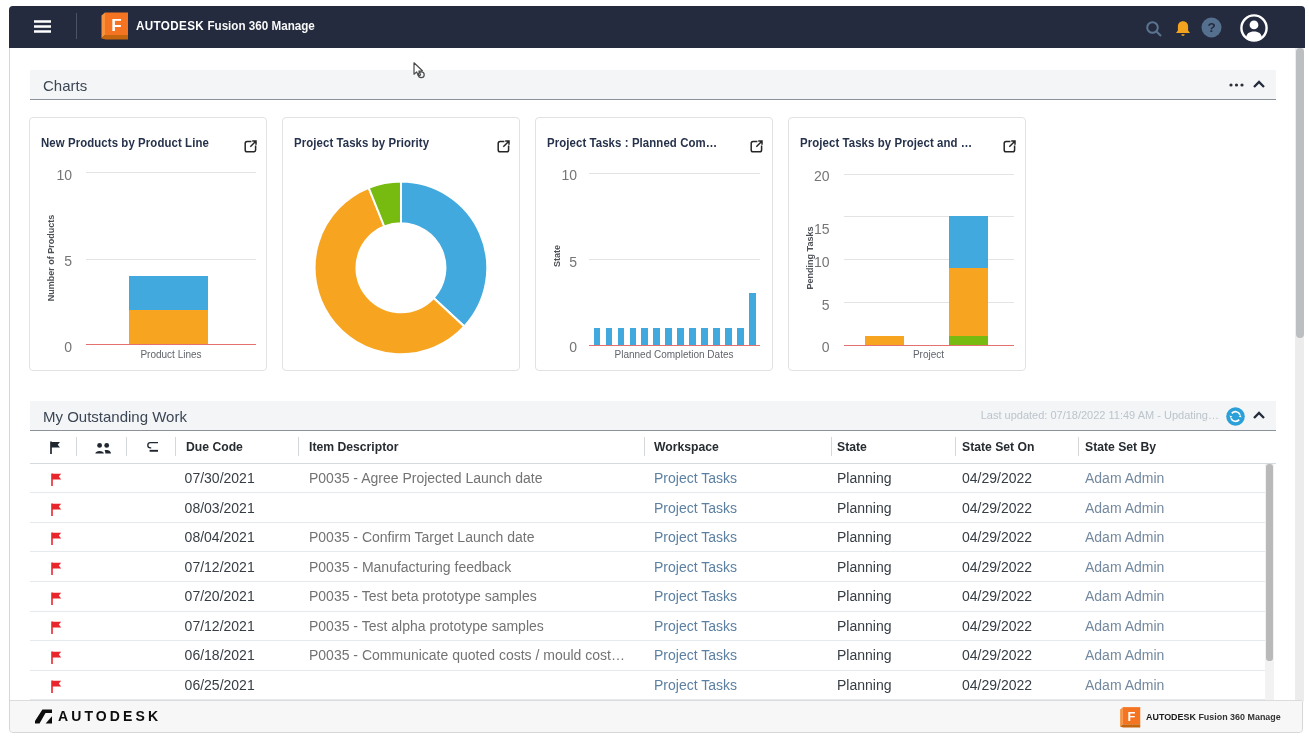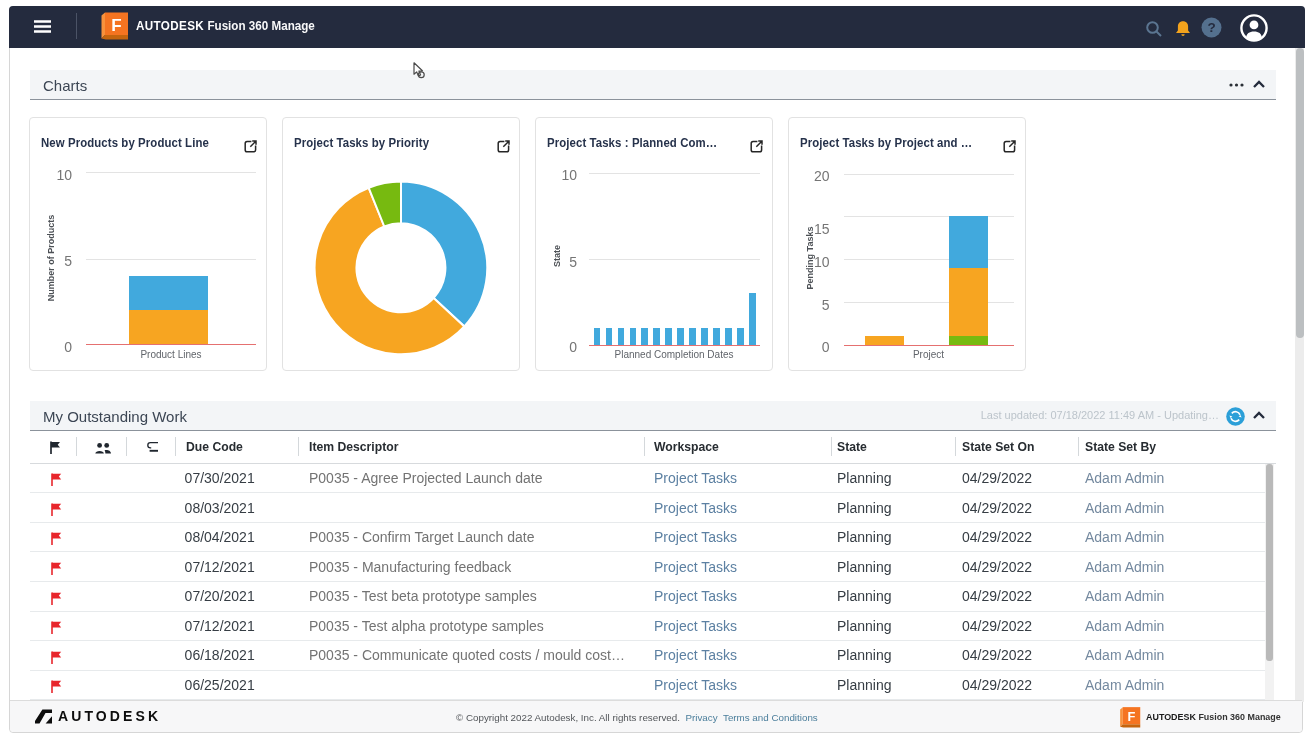--- a/index.html
+++ b/index.html
@@ -320,21 +320,20 @@
 <div class="abs" style="left:1256px;top:456.8px;width:6.5px;height:197px;background:#b9b9b9;border-radius:3px"></div>
 
 <div class="abs" style="left:1285px;top:41px;width:9px;height:654px;background:#ececec"></div>
 <div class="abs" style="left:1286px;top:41px;width:8px;height:290px;background:#bcbfc1;border-radius:4px"></div>
 <div class="footer">
   <svg class="abs" style="left:25px;top:8px" width="17" height="15" viewBox="0 0 17 15">
     <path d="M7.4 0.5 L17 0.5 17 4 10.5 4 4.5 14.5 0 14.5 0 12 Z" fill="#0d0d0d"></path>
     <path d="M17 7.2 V14.5 H10.6 Z" fill="#0d0d0d"></path>
   </svg>
   <div class="abs" style="left:48px;top:7px;font-size:14px;font-weight:bold;letter-spacing:3.1px;color:#0d0d0d">AUTODESK</div>
-  <div class="abs" style="left:446px;top:11px;font-size:9.8px;color:#53565a;white-space:nowrap">© Copyright 2022 Autodesk, Inc. All rights reserved.&nbsp;&nbsp;<span style="color:#4b7e9b">Privacy</span>&nbsp;&nbsp;<span style="color:#4b7e9b">Terms and Conditions</span></div>
   <svg class="abs" style="left:1109px;top:5px" width="22" height="22" viewBox="0 0 29 29">
     <polygon points="1.5,4.5 5,1.5 5,24 1.5,27.5" fill="#f9923c"></polygon>
     <polygon points="1.5,27.5 5,24 28,24 28,28.5 5.8,28.5" fill="#c5650e"></polygon>
     <rect x="5" y="1.5" width="23" height="22.5" fill="#f57421"></rect>
     <text x="16.5" y="19.5" font-size="17" font-weight="bold" fill="#fff" text-anchor="middle" font-family="Liberation Sans">F</text>
   </svg>
   <div class="abs" style="left:1136px;top:10px;font-size:9.6px;color:#1a1a1a;transform:scaleX(0.93);transform-origin:left center;white-space:nowrap"><b>AUTODESK</b> <span style="font-weight:bold;color:#333">Fusion 360 Manage</span></div>
 </div>
 </div>
 

